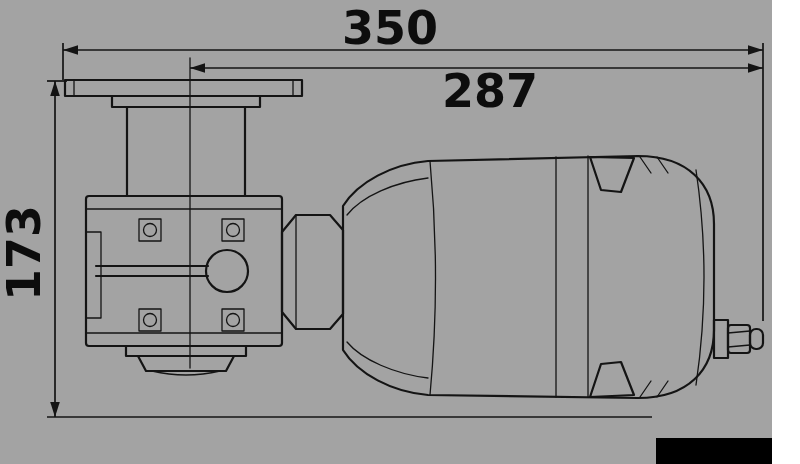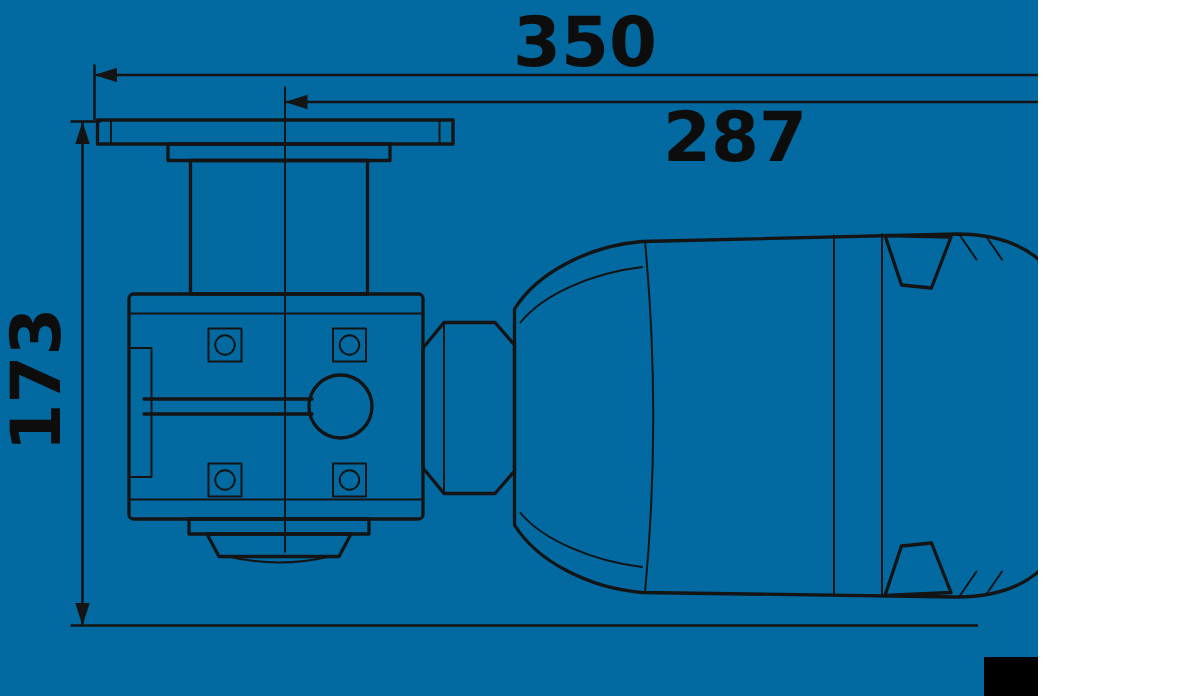--- a/index.html
+++ b/index.html
@@ -2,23 +2,23 @@
 <html><head>
 <meta charset="utf-8">
 <style>
   html, body {
     margin: 0;
     padding: 0;
     background: #ffffff;
   }
   .canvas {
     position: relative;
-    width: 692px;
+    width: 772px;
     height: 464px;
-    background: #0369a1;
+    background: #a3a3a3;
     overflow: hidden;
     font-family: "DejaVu Sans", "Liberation Sans", sans-serif;
   }
   svg { display: block; }
   .ln   { stroke: #141414; fill: none; stroke-width: 2.2; stroke-linejoin: round; stroke-linecap: round; }
   .thin { stroke: #141414; fill: none; stroke-width: 1.3; stroke-linejoin: round; stroke-linecap: round; }
   .dim  { stroke: #141414; fill: none; stroke-width: 1.7; stroke-linecap: butt; }
   .arr  { fill: #141414; stroke: none; }
   text.dimtext {
     font-family: "DejaVu Sans", "Liberation Sans", sans-serif;

